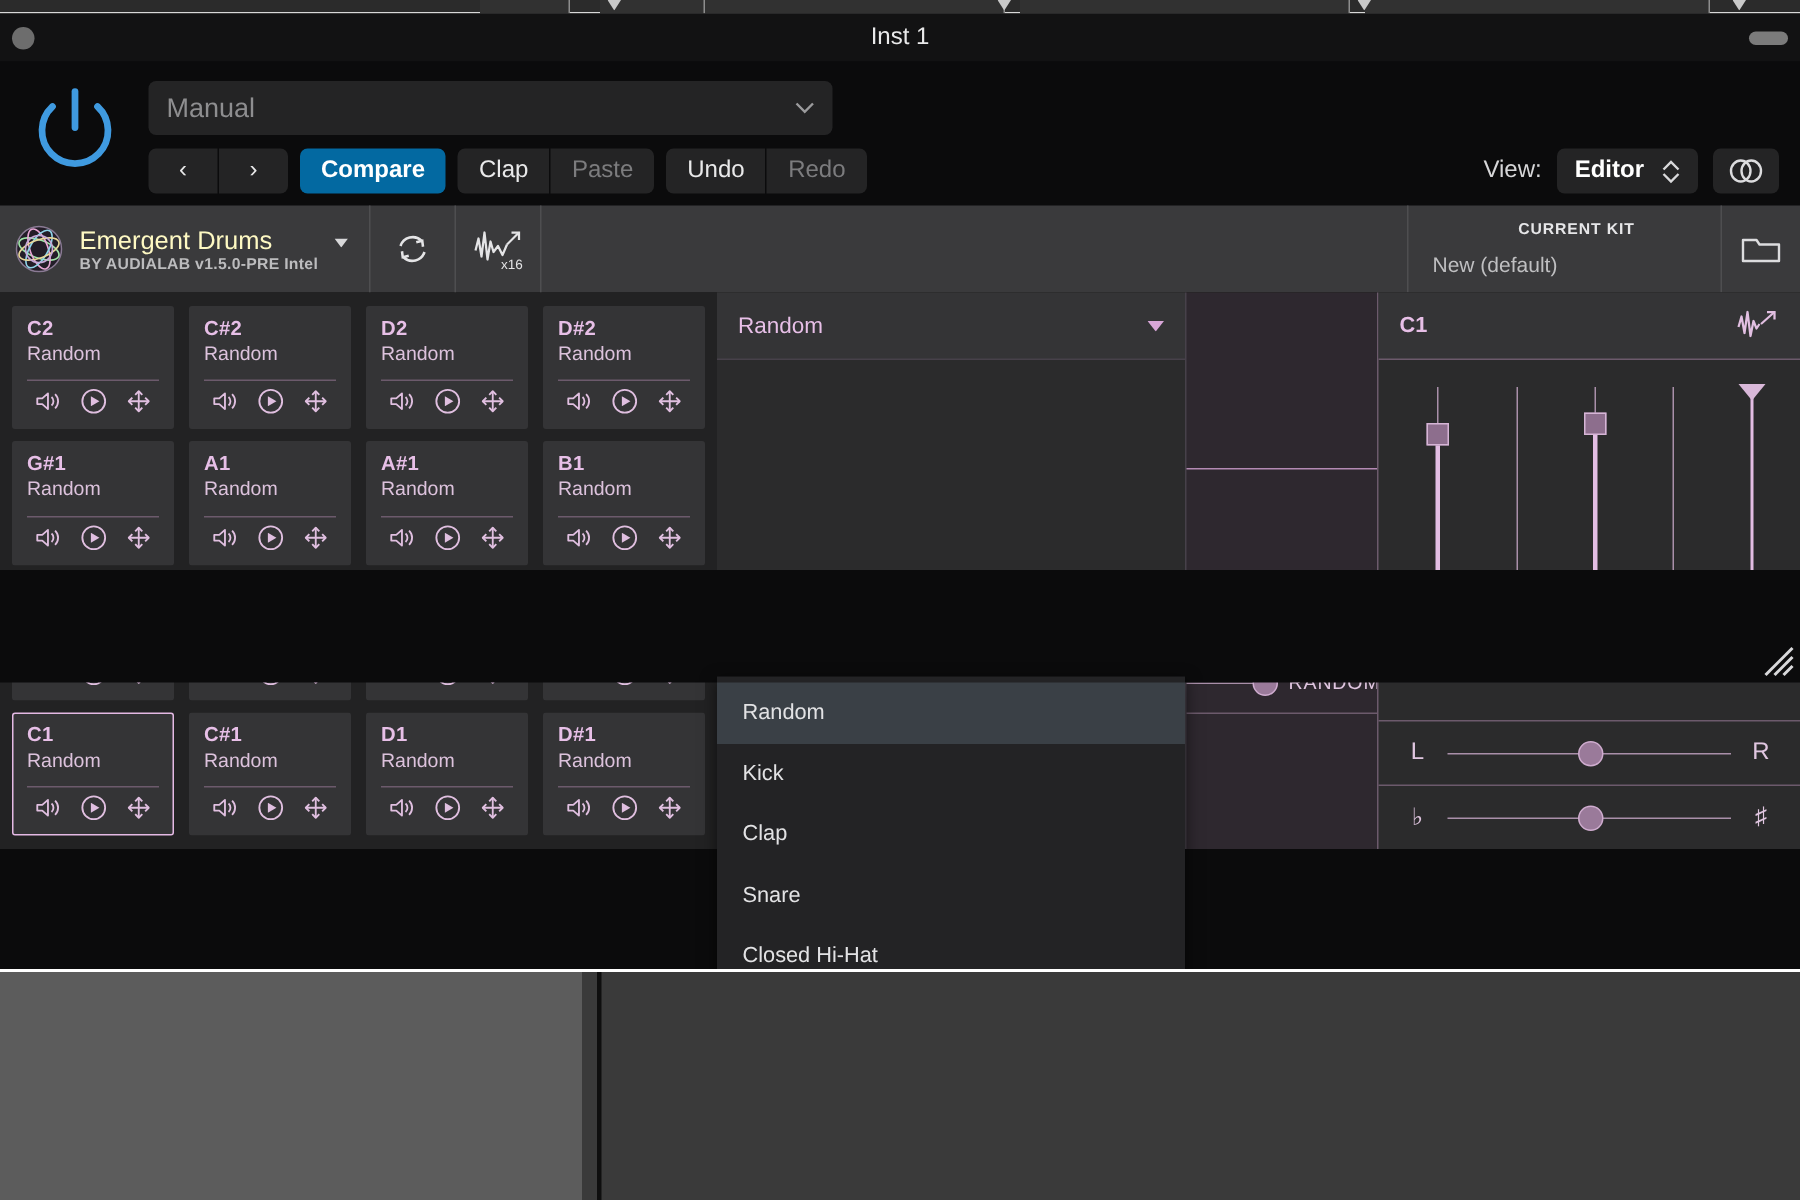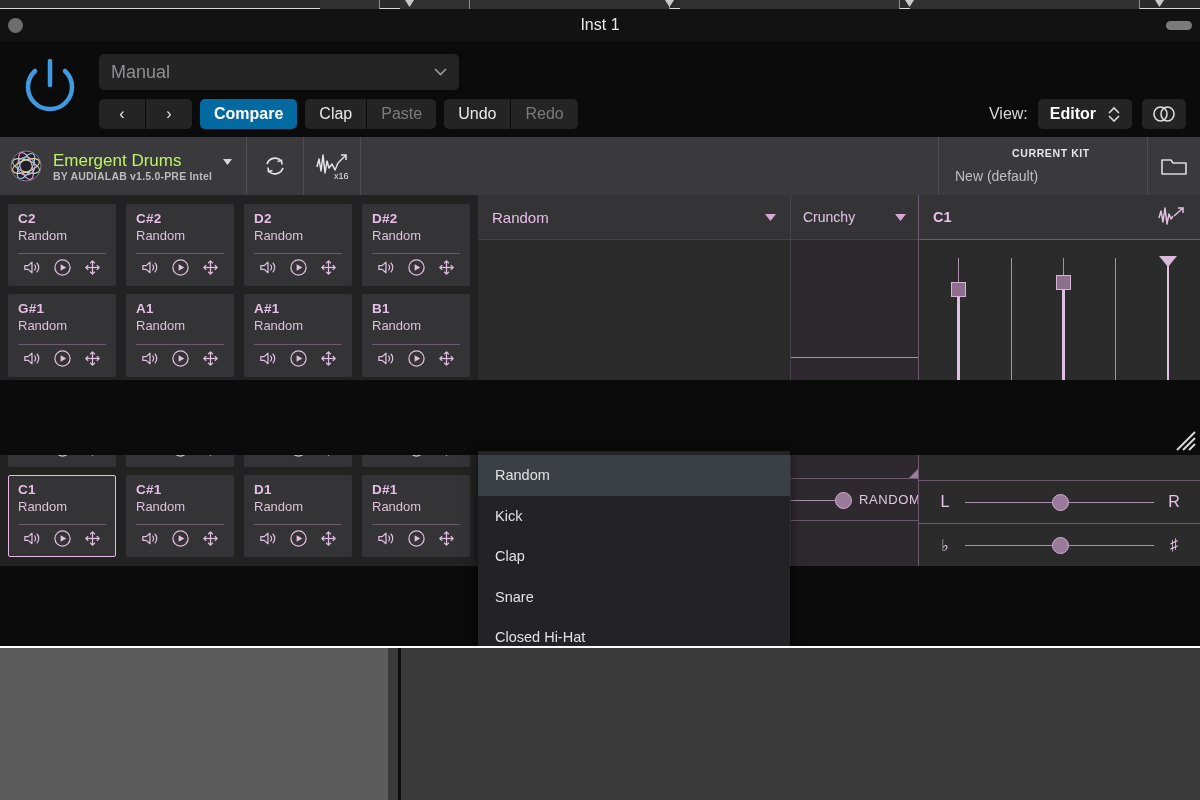--- a/index.html
+++ b/index.html
@@ -79,21 +79,21 @@
   .toolbar {
     position: relative; height: 96px; width: 100%;
     background: #0b0b0c;
   }
   .power {
     position: absolute; left: 19px; top: 14px;
     width: 62px; height: 62px;
   }
   .preset-select {
     position: absolute; left: 99px; top: 13px;
-    width: 360px; height: 36px;
+    width: 456px; height: 36px;
     background: #242425; border-radius: 5px;
     display: flex; align-items: center; padding: 0 12px;
   }
   .preset-select .pval { color: #8e8e90; font-size: 18px; flex: 1; }
   .chev-dn { width: 13px; height: 8px; opacity: .8; }
 
   .btnrow {
     position: absolute; left: 99px; top: 58px;
     display: flex; align-items: center; gap: 8px;
   }
@@ -131,21 +131,21 @@
   .brandbar {
     position: relative; height: 58px; width: 100%;
     background: #3a3a3c;
     display: flex; align-items: stretch;
   }
   .brand {
     display: flex; align-items: center; gap: 11px; padding: 0 14px 0 10px;
     min-width: 228px;
   }
   .brand-logo { width: 32px; height: 32px; flex: none; }
-  .brand-txt .bname { color: #bef264; font-size: 17px; line-height: 19px; }
+  .brand-txt .bname { color: #fef9c3; font-size: 17px; line-height: 19px; }
   .brand-txt .bsub { color: #bcbcbe; font-size: 10.5px; font-weight: 700; letter-spacing: .2px; }
   .brand-caret { width: 9px; height: 6px; align-self: flex-start; margin-top: 22px; }
   .bsep { width: 1px; background: #4e4e50; }
   .icon-cell {
     width: 56px; display: flex; align-items: center; justify-content: center; cursor: pointer;
   }
   .spacer-cell { flex: 1; }
   .kit-cell { width: 208px; padding: 10px 0 0 16px; }
   .kit-cell .klabel { color: #e6e6e8; font-size: 10.5px; font-weight: 700; letter-spacing: .6px; text-align: center; }
   .kit-cell .kval { color: #bfbfc1; font-size: 14px; margin-top: 9px; }
@@ -824,26 +824,20 @@
       <div class="samplecol">
         <div class="sc-header">
           <span class="scval">Random</span>
           <svg class="caret-pink" viewBox="0 0 11 7">
             <polygon points="0,0 11,0 5.5,7" fill="#d8a6d8"></polygon>
           </svg>
         </div>
       </div>
 
       <div class="stylecol">
-        <div class="style-header">
-          <span class="sval">Crunchy</span>
-          <svg class="caret-pink" viewBox="0 0 11 7">
-            <polygon points="0,0 11,0 5.5,7" fill="#d8a6d8"></polygon>
-          </svg>
-        </div>
         <div class="xy-top"></div>
         <div class="xy-bot">
           <div class="grip"></div>
         </div>
         <div class="rand-row">
           <div class="rline"></div>
           <div class="rand-knob"></div>
           <span class="rlabel">RANDOM</span>
         </div>
         <div class="style-foot"></div>

